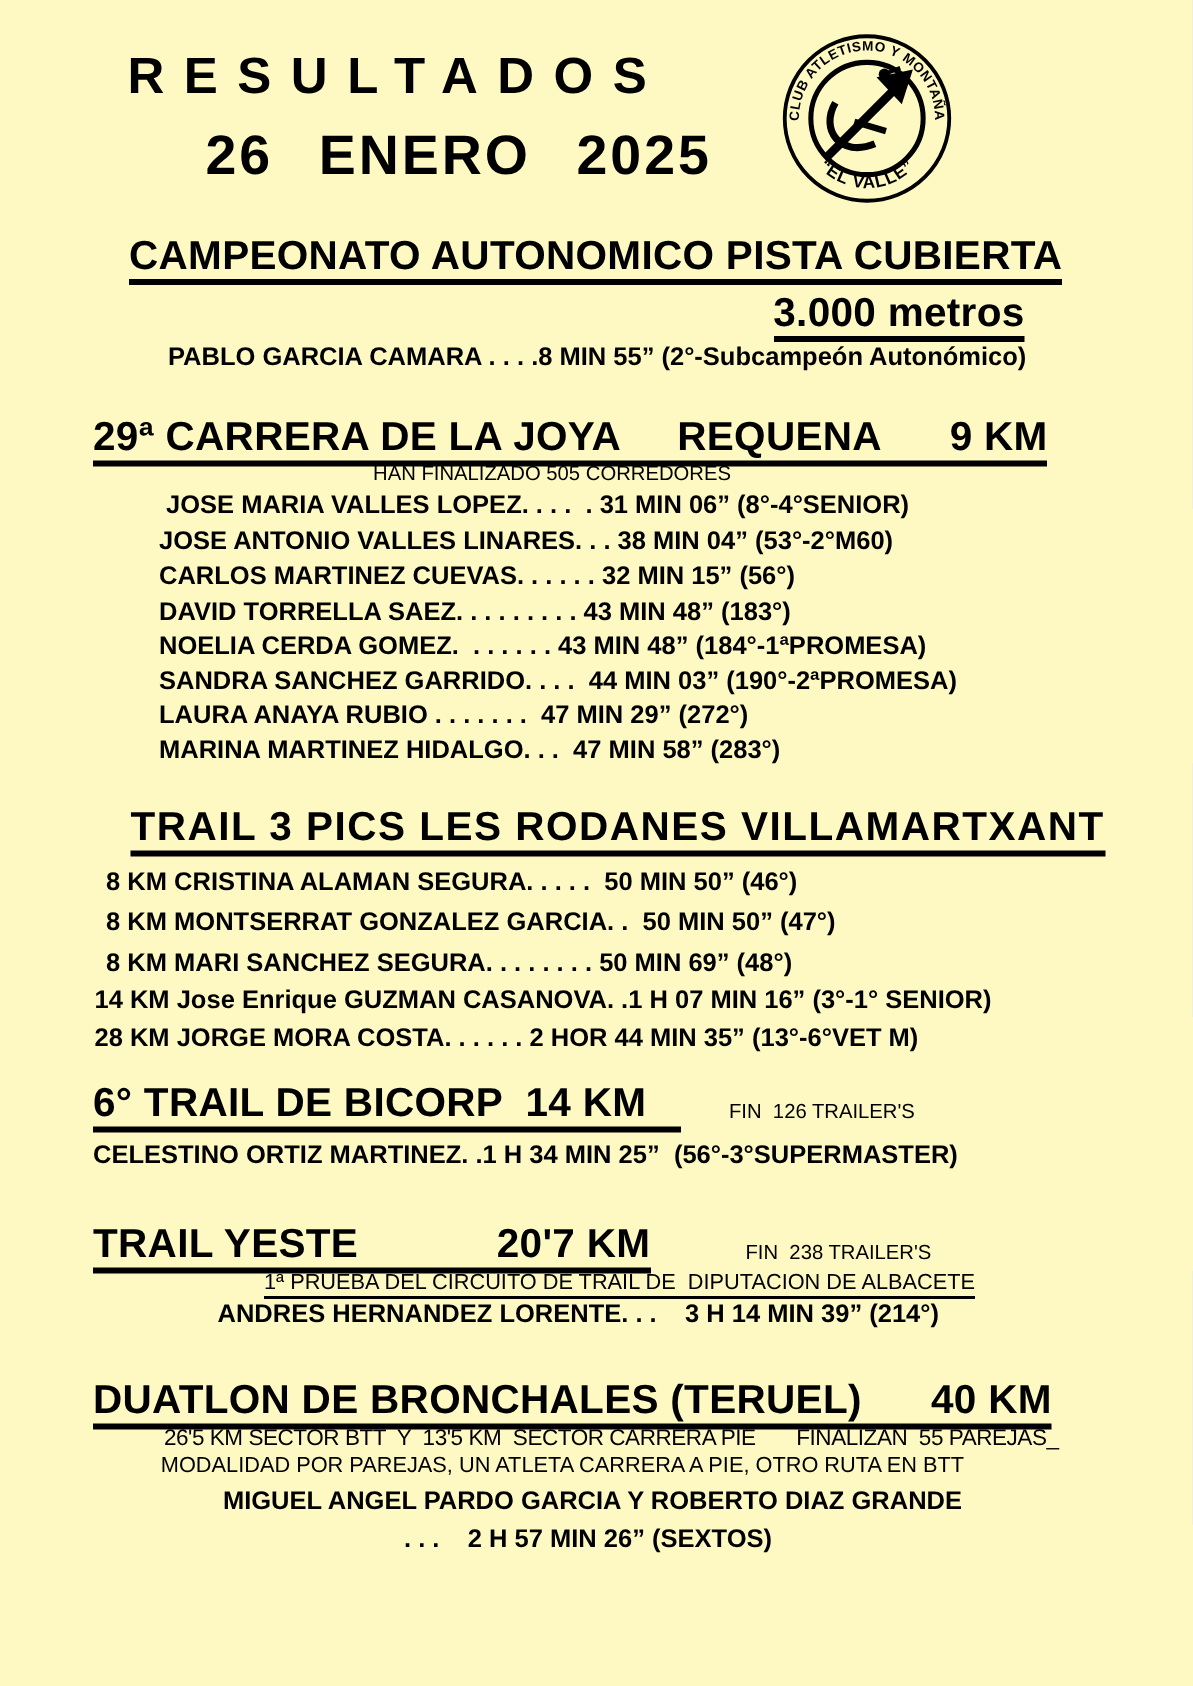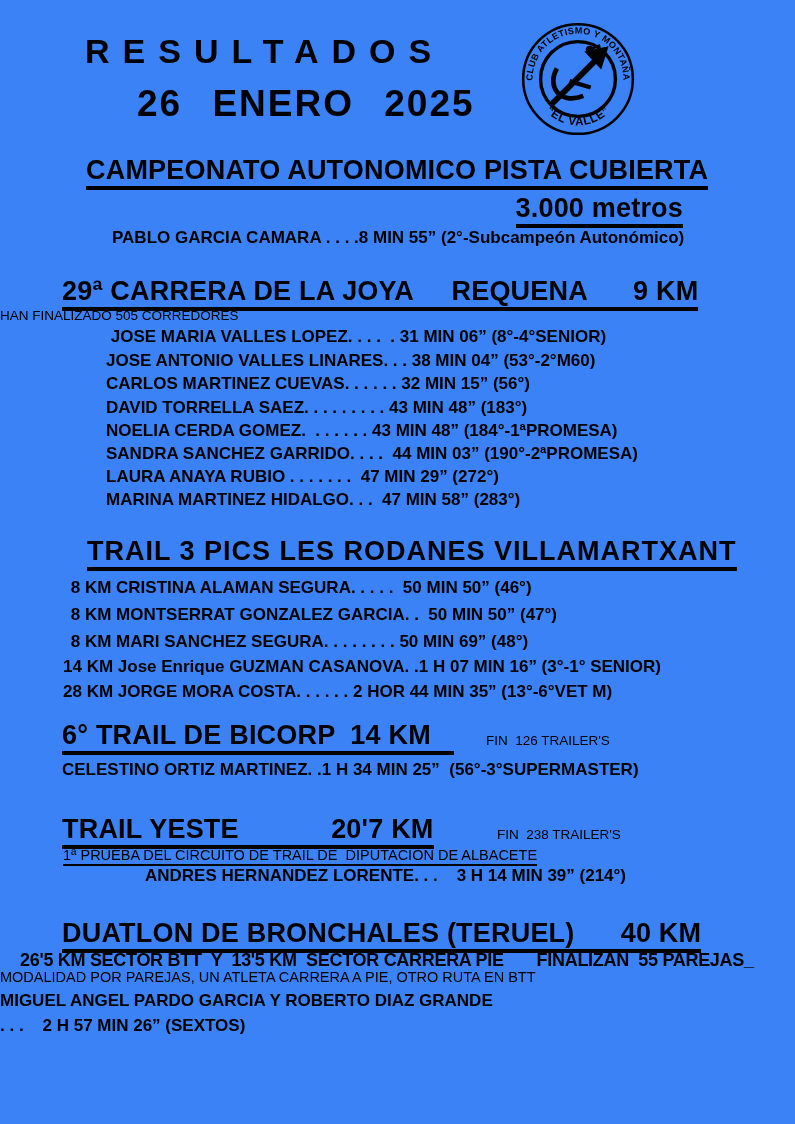--- a/index.html
+++ b/index.html
@@ -1,41 +1,41 @@
 <!DOCTYPE html>
 <html><head>
 <meta charset="utf-8">
 <style>
   html,body{margin:0;padding:0;background:#e8e8e8;}
   .page{
     position:relative;
     width:795px;height:1124px;
-    background:#3b82f6;
+    background:#fef9c3;
     font-family:"Liberation Sans",sans-serif;
     color:#000;
     overflow:hidden;
     margin:0 auto;
   }
   .abs{position:absolute;}
   
   .title{font-weight:700;font-size:34px;letter-spacing:13px;white-space:pre;}
   .date{font-weight:700;font-size:37px;letter-spacing:2px;word-spacing:18px;white-space:pre;}
   .h{
     font-weight:700;font-size:27px;line-height:1.05;
     white-space:pre;display:inline-block;
     border-bottom:4px solid #000;padding-bottom:2px;
   }
   .h.tight{letter-spacing:0.2px;}
   .h.wide{letter-spacing:1px;}
   .row{font-weight:700;font-size:17px;white-space:pre;line-height:1.2;}
   .noteSm{font-size:13.5px;font-weight:400;white-space:pre;}
-  .noteNarrow{font-size:18px;font-weight:700;letter-spacing:-0.3px;white-space:pre;}
+  .noteNarrow{font-size:15px;font-weight:400;letter-spacing:-0.3px;white-space:pre;}
   .smBold{font-weight:400;font-size:14.5px;white-space:pre;}
   .u2{display:inline-block;border-bottom:2px solid #000;padding-bottom:1px;}
-  .center{}
+  .center{text-align:center;}
   .logo svg{display:block;}
 </style>
 </head>
 <body>
 
 <div class="page">
 
   <div class="abs title" style="left:85px;top:32px">RESULTADOS</div>
   <div class="abs date" style="left:137px;top:83px">26 ENERO 2025</div>
 

